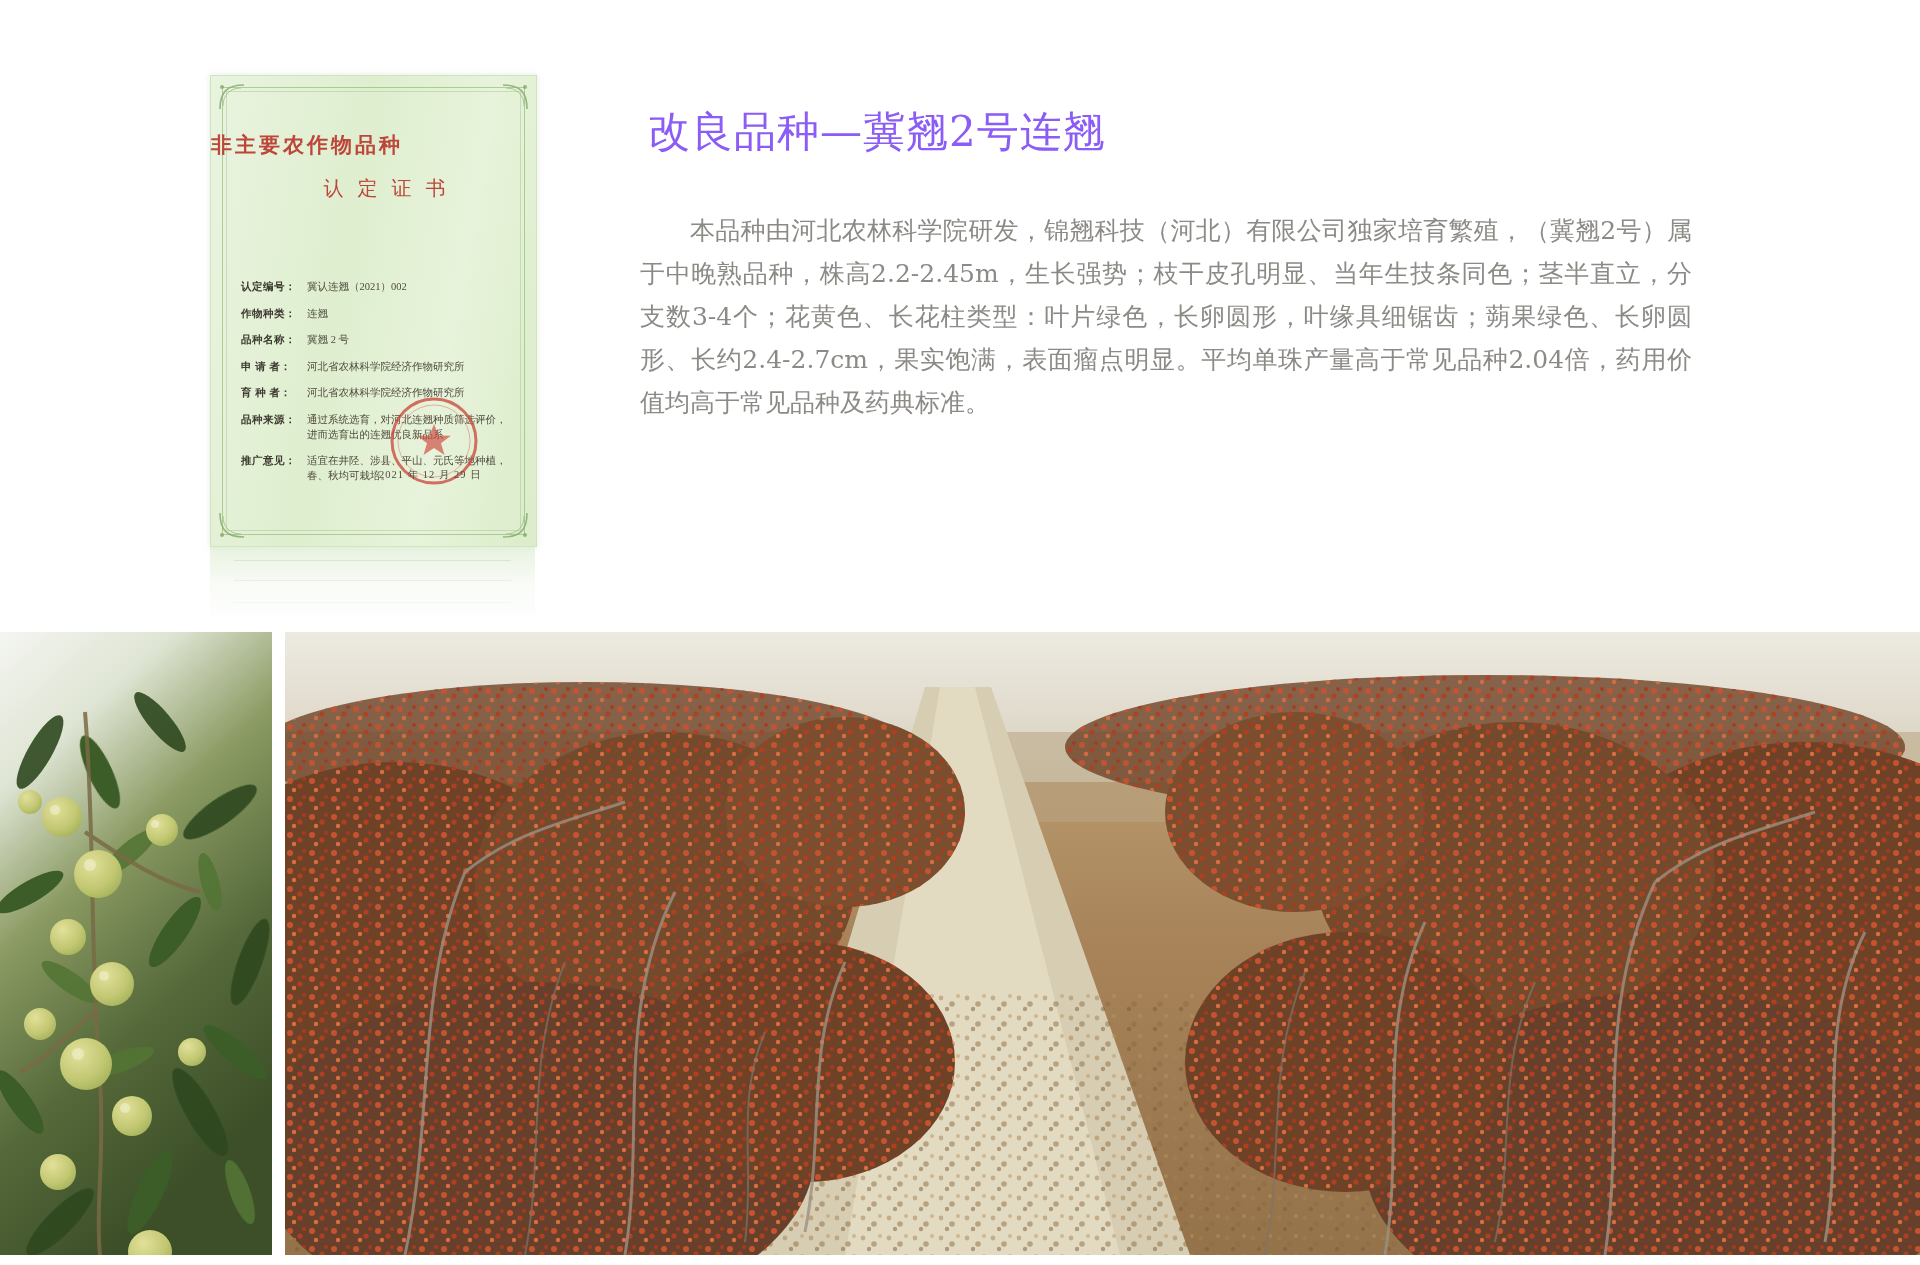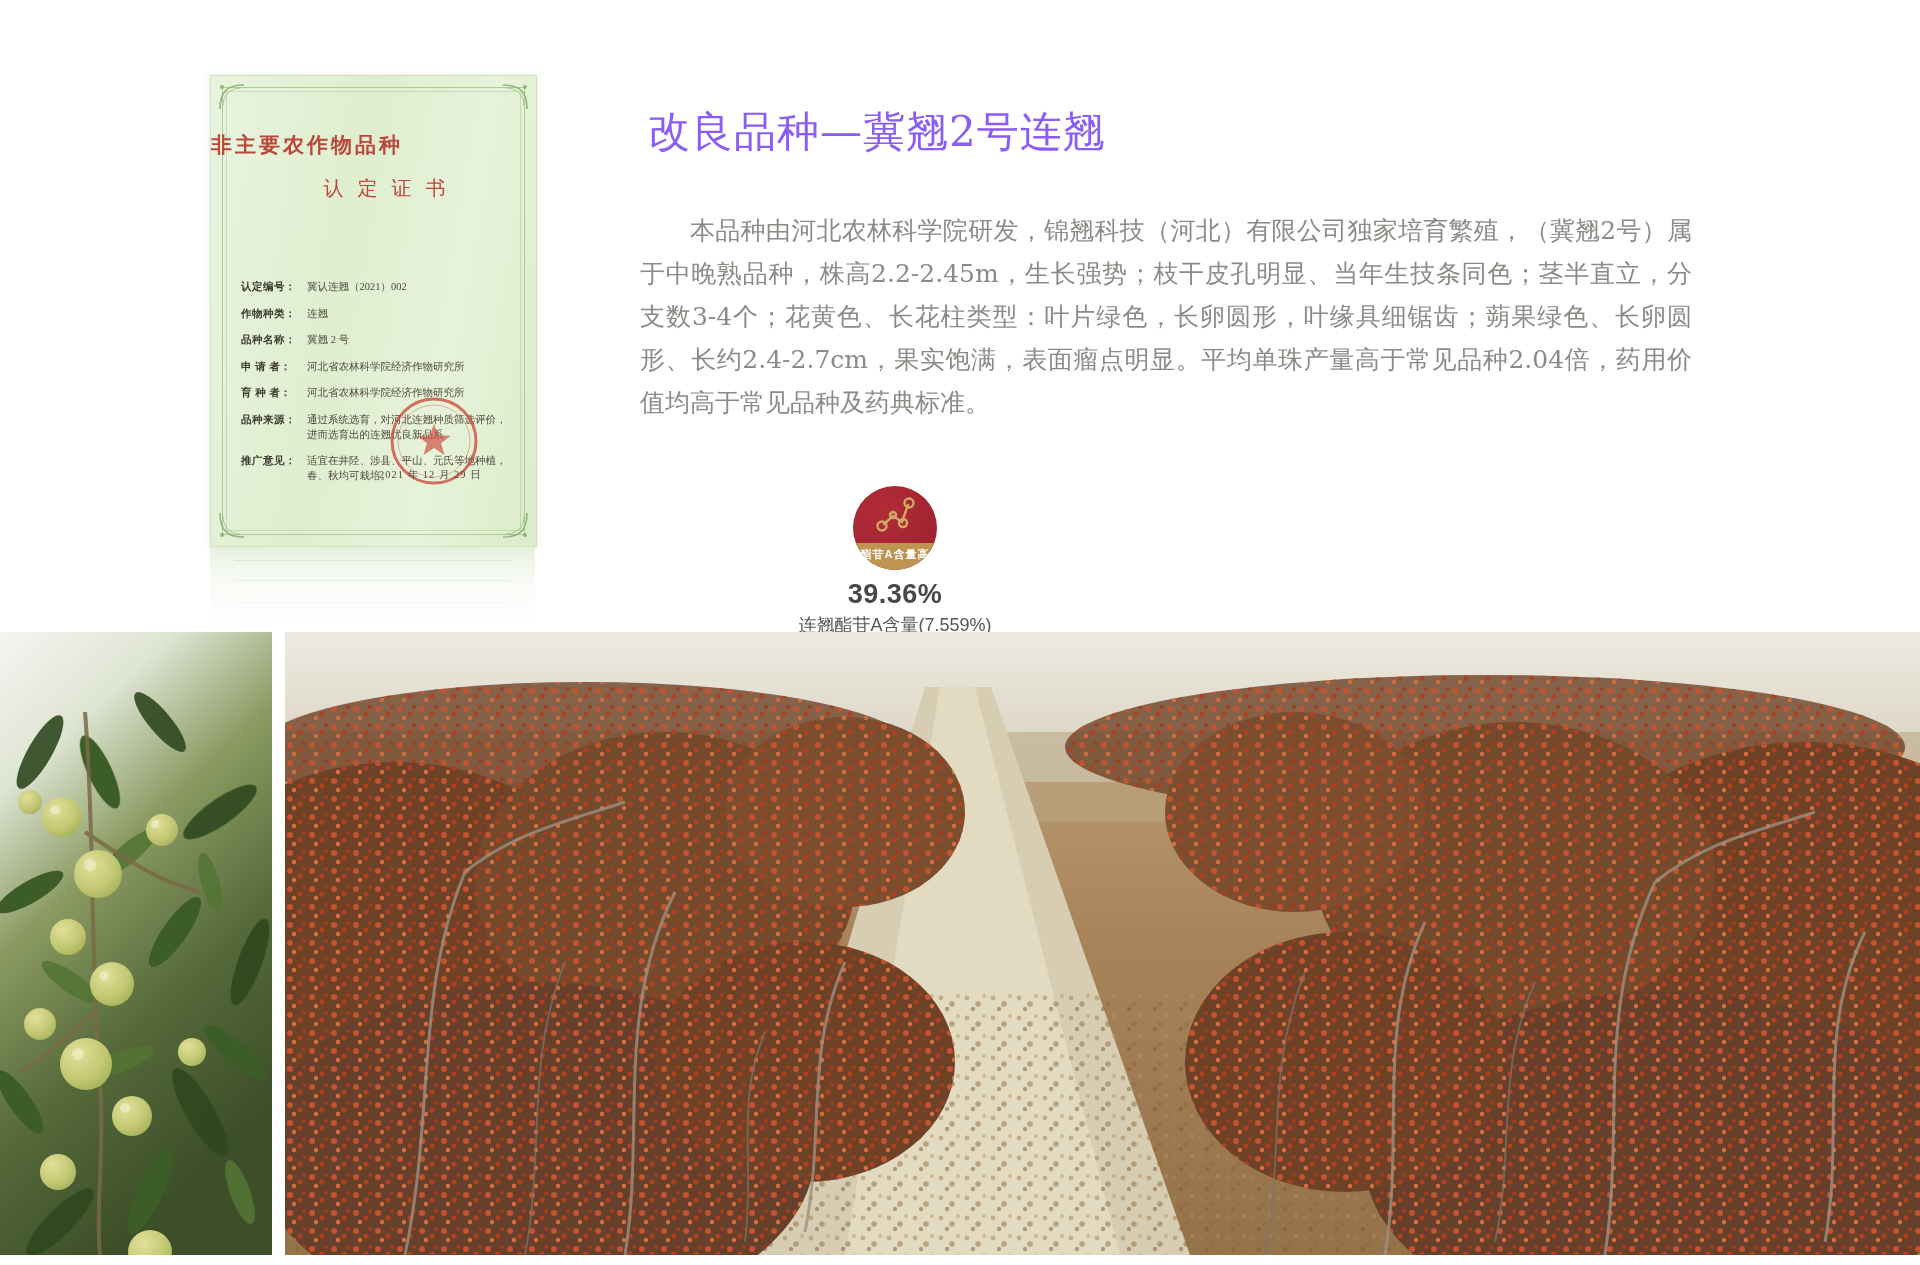--- a/index.html
+++ b/index.html
@@ -135,37 +135,20 @@
 </div>
 
 <h1 class="main-title">改良品种—冀翘2号连翘</h1>
 <p class="main-paragraph">本品种由河北农林科学院研发，锦翘科技（河北）有限公司独家培育繁殖，（冀翘2号）属于中晚熟品种，株高2.2-2.45m，生长强势；枝干皮孔明显、当年生技条同色；茎半直立，分支数3-4个；花黄色、长花柱类型：叶片绿色，长卵圆形，叶缘具细锯齿；蒴果绿色、长卵圆形、长约2.4-2.7cm，果实饱满，表面瘤点明显。平均单珠产量高于常见品种2.04倍，药用价值均高于常见品种及药典标准。</p>
 
 <div class="badges">
 
 
 
 
-  <div class="badge">
-    <div class="badge-circle">
-      <svg class="badge-icon" viewBox="0 0 48 50">
-        <g fill="none" stroke="#d2a963" stroke-width="2.4" stroke-linecap="round">
-          <path d="M13,33 L22,25 L31,31 L37,14"></path>
-          <circle cx="11" cy="35" r="4.5"></circle>
-          <circle cx="22" cy="24" r="3"></circle>
-          <circle cx="32" cy="32" r="4"></circle>
-          <circle cx="38" cy="12" r="4.5"></circle>
-        </g>
-      </svg>
-      <div class="badge-band">酯苷A含量高</div>
-    </div>
-    <div class="badge-value">39.36%</div>
-    <div class="badge-caption">连翘酯苷A含量(7.559%)</div>
-    <div class="badge-caption">高于当地种植品种</div>
-  </div>
 
 </div>
 
 <div class="photo photo-left">
   <svg viewBox="0 0 272 623" preserveAspectRatio="none">
     <defs>
       <linearGradient id="lbg" x1="0" y1="0" x2="0.4" y2="1">
         <stop offset="0" stop-color="#f4f5f1"></stop>
         <stop offset="0.22" stop-color="#dfe5d4"></stop>
         <stop offset="0.45" stop-color="#8a9a62"></stop>

